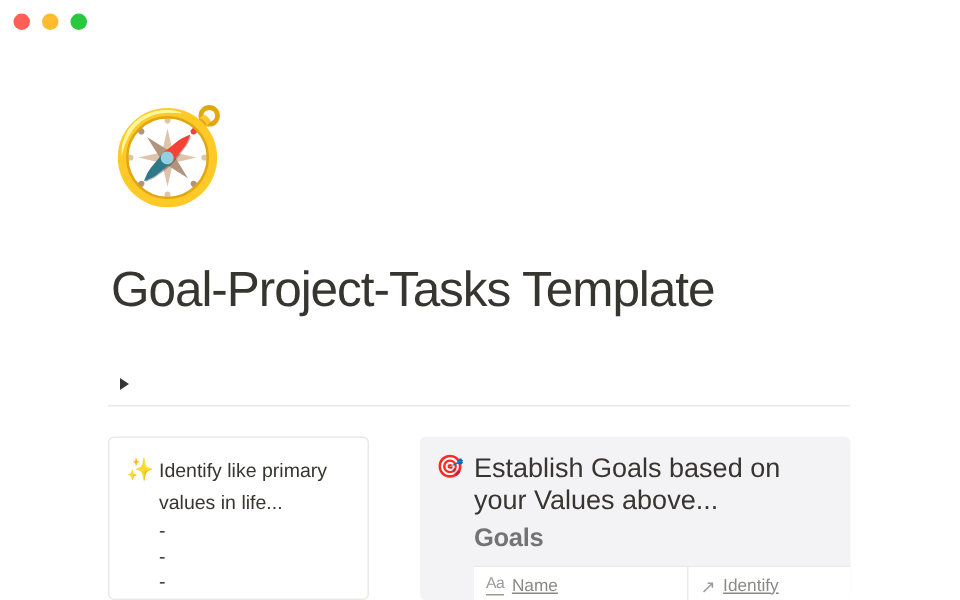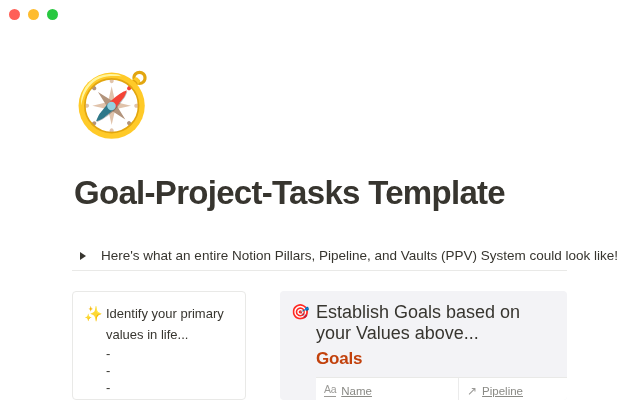--- a/index.html
+++ b/index.html
@@ -61,21 +61,21 @@
     line-height: 1;
     user-select: none;
   }
 
   .page-title {
     position: absolute;
     left: 74px;
     top: 145px;
     width: 500px;
     font-size: 33px;
-    font-weight: bold;
+    font-weight: normal;
     letter-spacing: -0.7px;
     color: #37352f;
     line-height: 1.2;
   }
 
   
   .toggle-row {
     position: absolute;
     left: 74px;
     top: 216px;
@@ -191,21 +191,21 @@
     line-height: 20.5px;
     color: #37352f;
     padding-right: 10px;
   }
 
   .db-title {
     margin-left: 25px;
     margin-top: 5px;
     font-size: 17px;
     font-weight: bold;
-    color: #c2410c;
+    color: #737373;
     line-height: 22px;
     letter-spacing: -0.2px;
   }
 
   
   .db-table {
     margin-left: 25px;
     margin-top: 7px;
     width: 252px;
     background: #ffffff;
@@ -266,32 +266,31 @@
   <div class="page">
 
     <div class="page-icon">🧭</div>
 
     <h1 class="page-title">Goal-Project-Tasks Template</h1>
 
     <div class="toggle-row">
       <span class="toggle-caret">
         <span class="tri"></span>
       </span>
-      <span class="toggle-text">Here's what an entire Notion Pillars, Pipeline, and Vaults (PPV) System could look like!</span>
     </div>
 
     <div class="divider"></div>
 
     <div class="columns">
 
       <div class="col-left">
         <div class="callout-white">
           <div class="callout-emoji">✨</div>
           <div class="callout-body">
-            <div class="callout-text">Identify your primary values in life...</div>
+            <div class="callout-text">Identify like primary values in life...</div>
             <div class="bullet-dash">-</div>
             <div class="bullet-dash">-</div>
             <div class="bullet-dash">-</div>
           </div>
         </div>
       </div>
 
       <div class="col-gap"></div>
 
       <div class="col-right">
@@ -307,21 +306,21 @@
           <div class="db-table">
             <div class="db-header-row">
 
               <div class="db-col name">
                 <span class="prop-icon aa">Aa</span>
                 <span class="db-col-label">Name</span>
               </div>
 
               <div class="db-col projects">
                 <span class="prop-icon arrow">↗</span>
-                <span class="db-col-label">Pipeline</span>
+                <span class="db-col-label">Identify</span>
               </div>
 
             </div>
           </div>
 
         </div>
       </div>
 
     </div>
 

